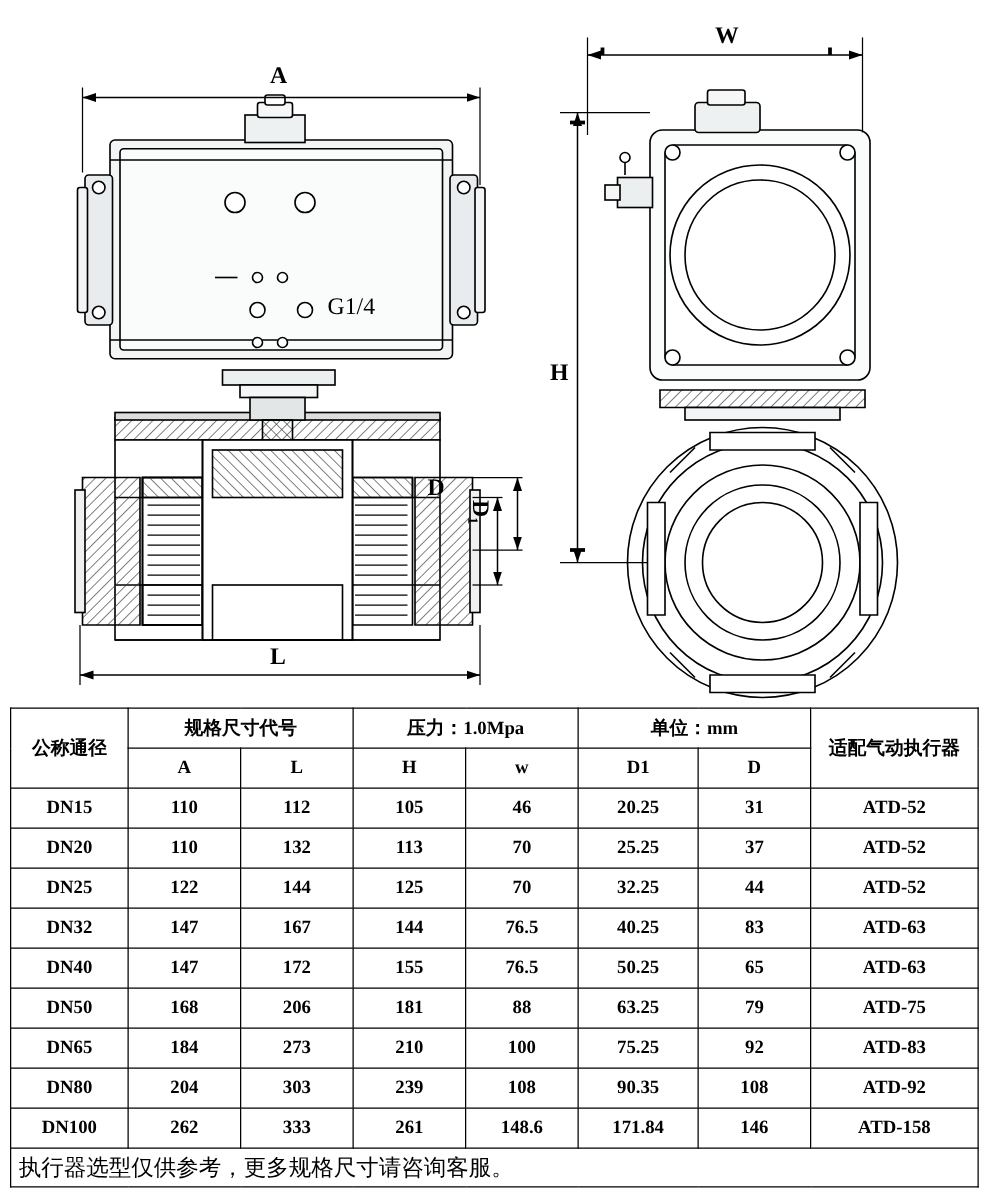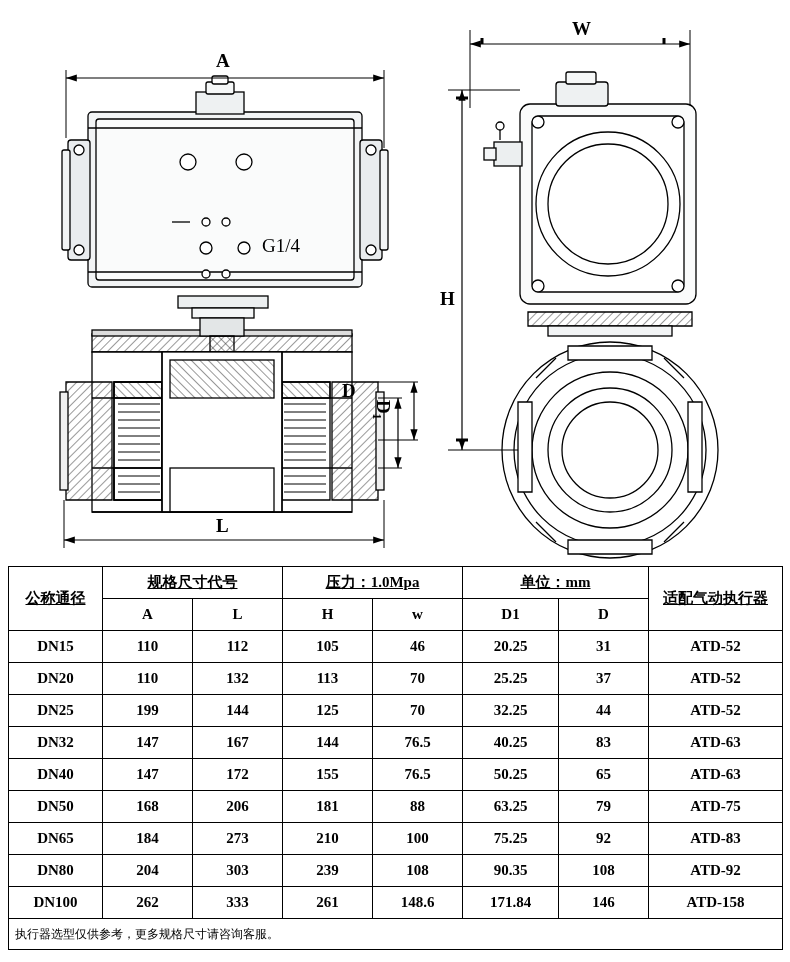--- a/index.html
+++ b/index.html
@@ -67,27 +67,26 @@
     font-family: "Liberation Serif", serif;
     font-size: 15px;
     font-weight: bold;
     height: 31px;
     padding: 0;
     color: #000;
   }
   table.spec td.note {
     text-align: left;
     padding-left: 6px;
-    font-size: 12px;
+    font-size: 18px;
     font-weight: normal;
     height: 30px;
   }
   table.spec td.hdr {
     font-size: 15px;
-    text-decoration: underline;
   }
   table.spec td.sub {
     font-size: 15px;
   }
   col.c0 { width: 94px; }
   col.c1 { width: 90px; }
   col.c2 { width: 90px; }
   col.c3 { width: 90px; }
   col.c4 { width: 90px; }
   col.c5 { width: 96px; }
@@ -331,21 +330,21 @@
           <td>110</td>
           <td>132</td>
           <td>113</td>
           <td>70</td>
           <td>25.25</td>
           <td>37</td>
           <td>ATD-52</td>
         </tr>
         <tr>
           <td>DN25</td>
-          <td>199</td>
+          <td>122</td>
           <td>144</td>
           <td>125</td>
           <td>70</td>
           <td>32.25</td>
           <td>44</td>
           <td>ATD-52</td>
         </tr>
         <tr>
           <td>DN32</td>
           <td>147</td>

